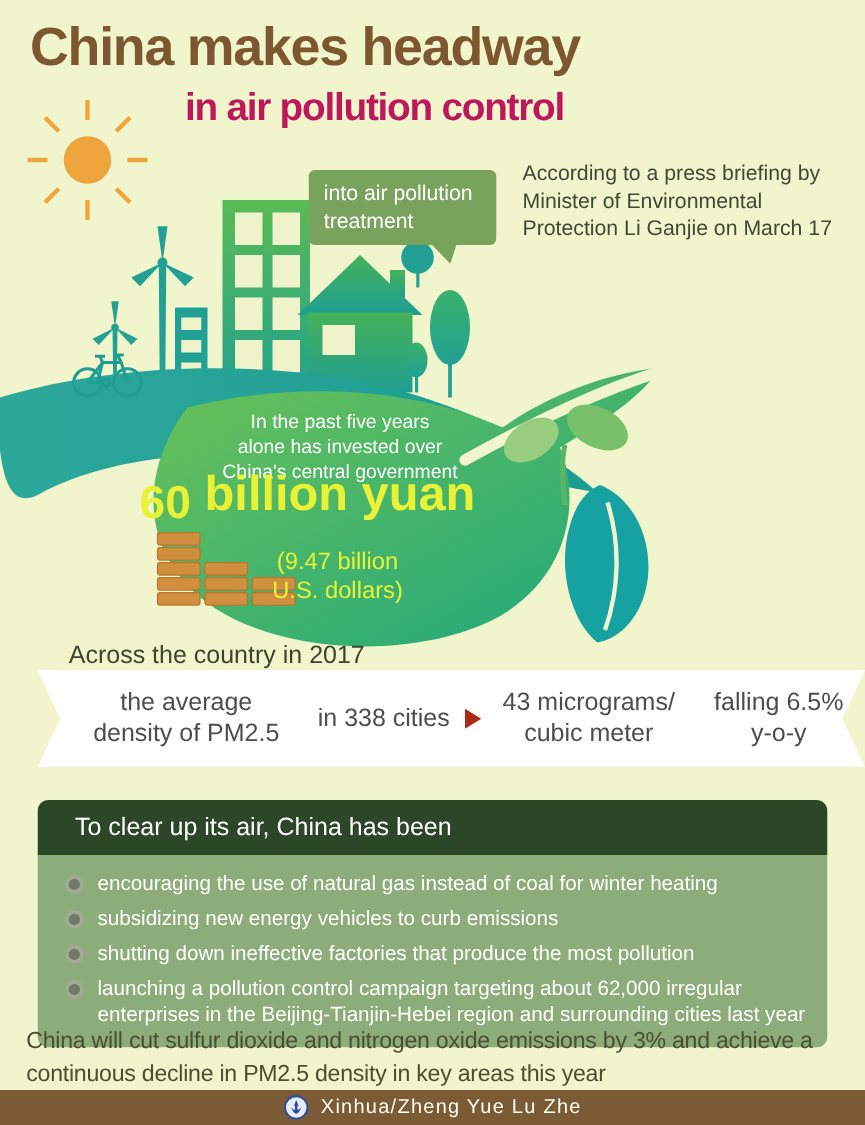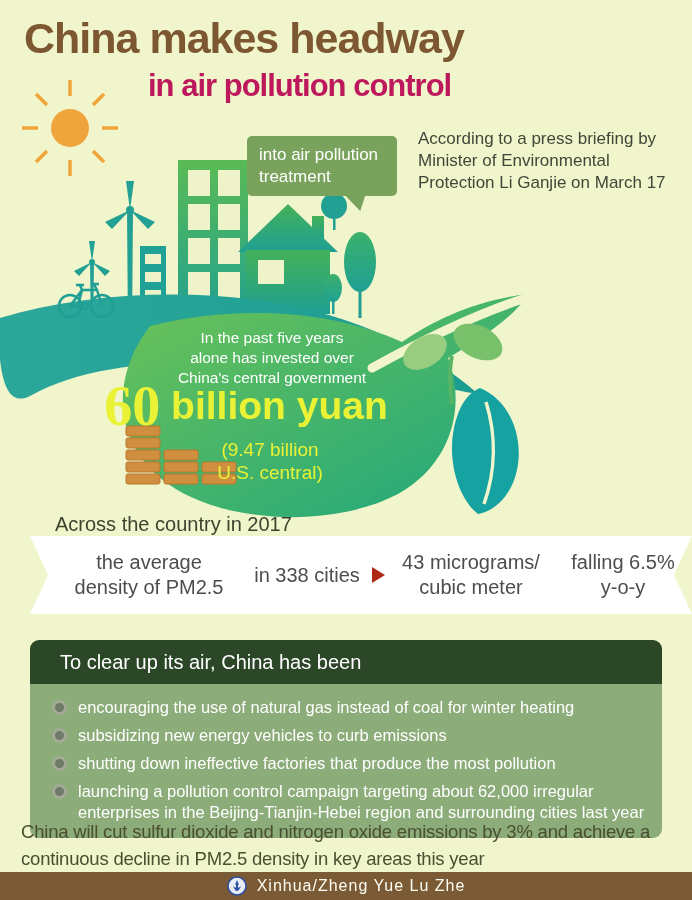--- a/index.html
+++ b/index.html
@@ -20,21 +20,21 @@
   
   .briefing{position:absolute;left:418px;top:128px;width:266px;font-size:17px;line-height:22px;color:#3f4738;}
   .jan{position:absolute;left:418px;top:205px;width:274px;color:#3f4738;}
   .jan .h{font-size:19px;font-weight:bold;margin-bottom:9px;}
   .jan .l1{font-size:18px;margin-bottom:8px;}
   .jan .hl{font-size:20px;font-weight:bold;color:#12a09b;margin-bottom:8px;white-space:nowrap;}
   .jan .l2{font-size:18px;line-height:24px;}
   
   .invest-intro{position:absolute;left:150px;top:328px;width:244px;text-align:center;color:#fff;font-size:15.5px;line-height:20px;}
   .amount{position:absolute;left:96px;top:374px;width:300px;text-align:center;color:#e9f235;font-weight:bold;white-space:nowrap;}
-  .amount .num{font-size:56px;vertical-align:-6px;font-family:Liberation Serif, serif;}
+  .amount .num{font-size:37px;vertical-align:-6px;}
   .amount .unit{font-size:39px;}
   .usd{position:absolute;left:186px;top:438px;width:168px;text-align:center;color:#e9f235;font-size:19px;line-height:23px;}
   
   .country-heading{position:absolute;left:55px;top:513px;font-size:20px;color:#3c4430;}
   .ribbon{position:absolute;left:30px;top:536px;width:662px;height:78px;background:#ffffff;
     clip-path:polygon(18px 50%,0 0,662px 0,644px 50%,662px 100%,0 100%);
     display:flex;align-items:center;color:#4d4d4d;filter:drop-shadow(0 5px 5px rgba(104,112,70,.45));}
   .ribbon .seg{text-align:center;font-size:20px;line-height:25px;}
   .ribbon .s1{width:190px;margin-left:24px;}
   .ribbon .s2{width:126px;}
@@ -194,21 +194,21 @@
   <div class="invest-intro">
     <div>In the past five years</div>
     <div>alone has invested over</div>
     <div>China's central government</div>
   </div>
   <div class="amount">
     <span class="num">60</span><span class="unit"> billion yuan</span>
   </div>
   <div class="usd">
     <div>(9.47 billion</div>
-    <div>U.S. central)</div>
+    <div>U.S. dollars)</div>
   </div>
 
   <div class="country-heading">Across the country in 2017</div>
 
   <div class="ribbon">
     <div class="seg s1">
       <div>the average</div>
       <div>density of PM2.5</div>
     </div>
     <div class="seg s2">in 338 cities</div>

